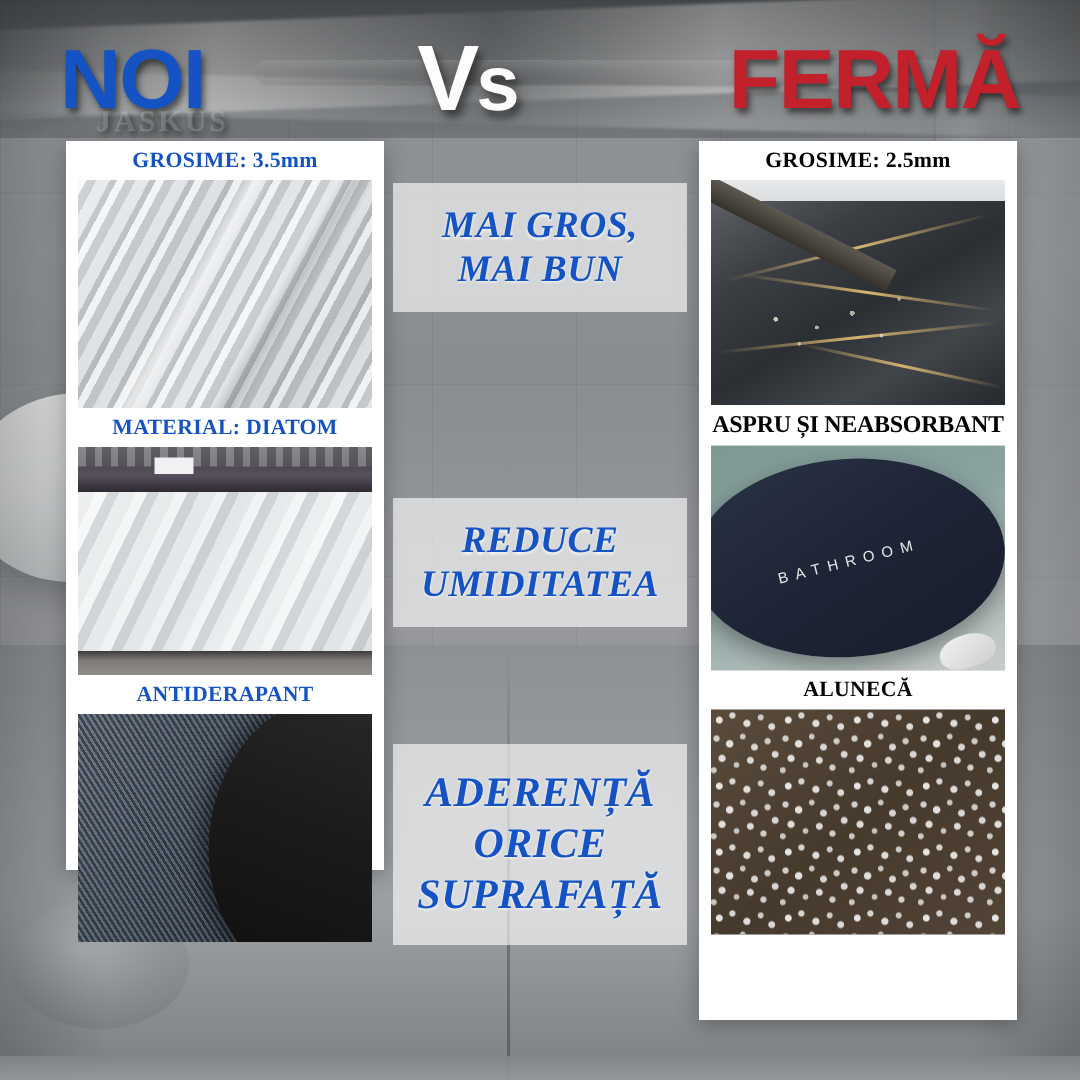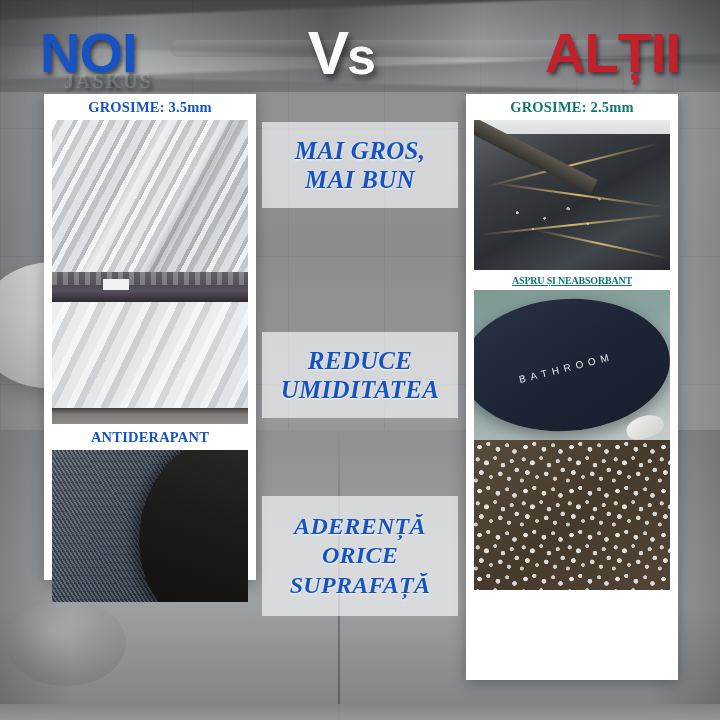--- a/index.html
+++ b/index.html
@@ -175,22 +175,22 @@
   .panel-caption {
     text-align: center;
     font-family: "Liberation Serif", serif;
     font-weight: bold;
     font-size: 14.5px;
     letter-spacing: .2px;
     padding: 5px 2px 4px;
     white-space: nowrap;
   }
   .col-left  .panel-caption { color: #1553c4; }
-  .col-right .panel-caption { color: #0f766e; }
-  .col-right .panel-caption.tight { font-size: 10px; letter-spacing: -.2px; text-decoration: underline; }
+  .col-right .panel-caption { color: #000000; }
+  .col-right .panel-caption.tight { font-size: 16px; letter-spacing: -.2px; }
 
   .panel-photo {
     margin: 0 8px;
     height: 152px;
     position: relative;
     overflow: hidden;
     background: #ccc;
   }
   .col-right .panel-photo { height: 150px; }
 
@@ -372,21 +372,21 @@
     font-weight: bold;
     font-size: 25px;
     line-height: 1.16;
     letter-spacing: .3px;
     padding: 14px 6px;
     box-sizing: border-box;
     text-shadow: 0 1px 2px rgba(255,255,255,.9);
   }
   .msg-1 { top: 28px;  }
   .msg-2 { top: 238px; }
-  .msg-3 { top: 402px; font-size: 24px; line-height: 1.22; padding: 16px 4px; }
+  .msg-3 { top: 402px; font-size: 28px; line-height: 1.22; padding: 16px 4px; }
 
   
   .bottom-bar {
     position: absolute;
     left: 0; right: 0; bottom: 0; height: 16px;
     background: linear-gradient(180deg, rgba(130,133,136,.85), rgba(150,153,156,.95));
   }
 </style>
 </head>
 <body>
@@ -407,33 +407,34 @@
 
   <div class="header">
     <div class="brand-ours">
       <span>NOI</span>
       <span class="watermark">JASKUS</span>
     </div>
     <div class="vs-badge">
       <span>V</span><span class="vs-s">s</span>
     </div>
     <div class="brand-theirs">
-      <span>ALȚII</span>
+      <span>FERMĂ</span>
     </div>
   </div>
 
   <div class="columns">
 
     <div class="col col-left">
 
       <div class="panel-caption">GROSIME: 3.5mm</div>
       <div class="panel-photo">
         <div class="tex-marble-gray"></div>
       </div>
 
+      <div class="panel-caption">MATERIAL: DIATOM</div>
       <div class="panel-photo">
         <div class="tex-marble-slab">
           <div class="band-top"></div>
           <div class="band-bottom"></div>
         </div>
       </div>
 
       <div class="panel-caption">ANTIDERAPANT</div>
       <div class="panel-photo">
         <div class="tex-rubber"></div>
@@ -460,20 +461,21 @@
       <div class="panel-caption tight">ASPRU ȘI NEABSORBANT</div>
       <div class="panel-photo">
         <div class="tex-navy-mat">
           <div class="navy-oval">
             <span class="mat-word">BATHROOM</span>
           </div>
           <div class="slipper"></div>
         </div>
       </div>
 
+      <div class="panel-caption">ALUNECĂ</div>
       <div class="panel-photo">
         <div class="tex-brown-speck"></div>
       </div>
 
     </div>
   </div>
 
   <div class="center-msgs">
 
     <div class="msg msg-1">

